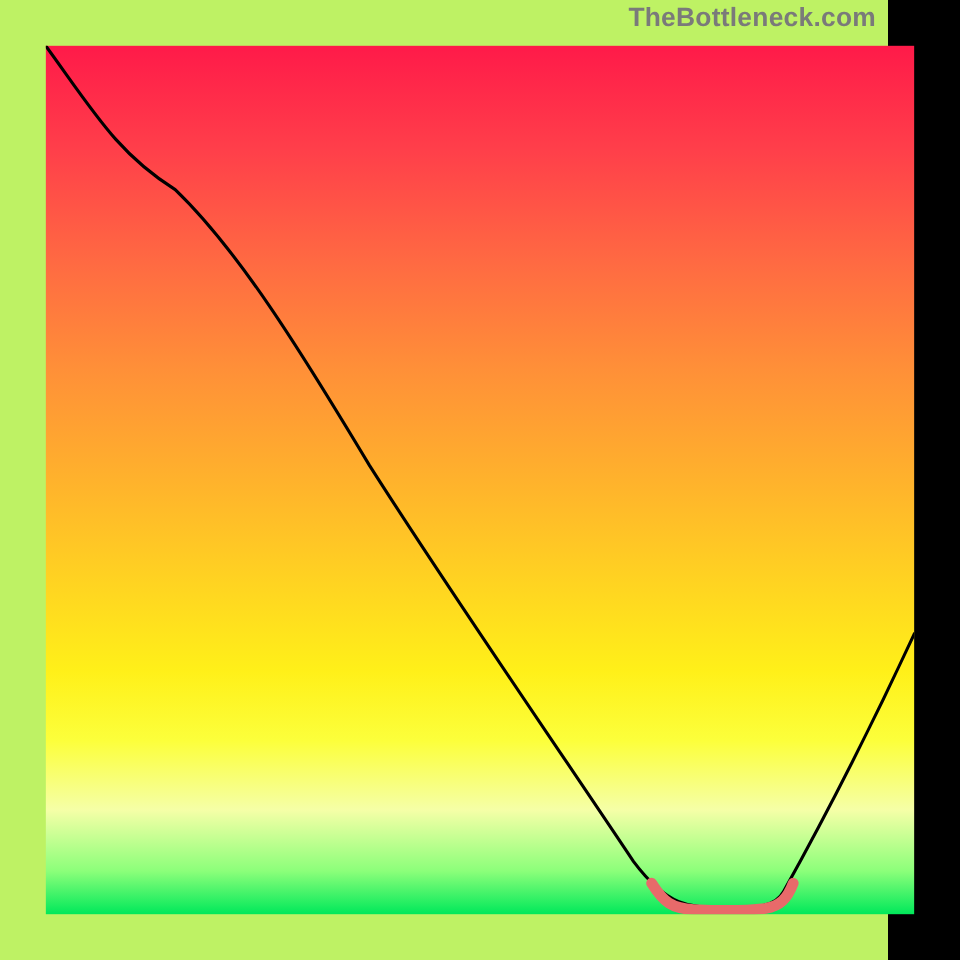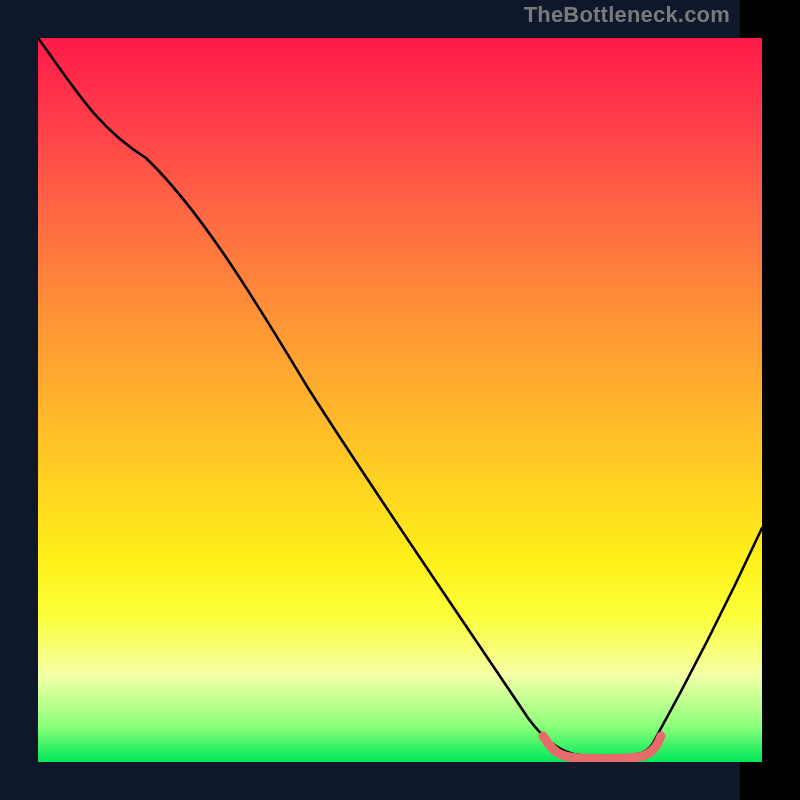--- a/index.html
+++ b/index.html
@@ -1,16 +1,16 @@
 <!DOCTYPE html>
 <html><head>
 <meta charset="utf-8">
 <style>
   html,body{margin:0;padding:0;width:800px;height:800px;background:#000;overflow:hidden;font-family:Arial,Helvetica,sans-serif}
-  .frame{position:absolute;left:0;top:0;width:740px;height:800px;background:#0f172a}
+  .frame{position:absolute;left:0;top:0;width:740px;height:800px;background:#bef264}
   .plot{position:absolute;left:38px;top:38px;width:724px;height:724px;overflow:hidden}
   .gradient{position:absolute;inset:0;
     background:linear-gradient(to bottom,
       #ff1a49 0%,
       #ff3f4a 12%,
       #ff6a42 25%,
       #ff8f38 37%,
       #ffb22c 50%,
       #ffd421 62%,
       #fff019 72%,

